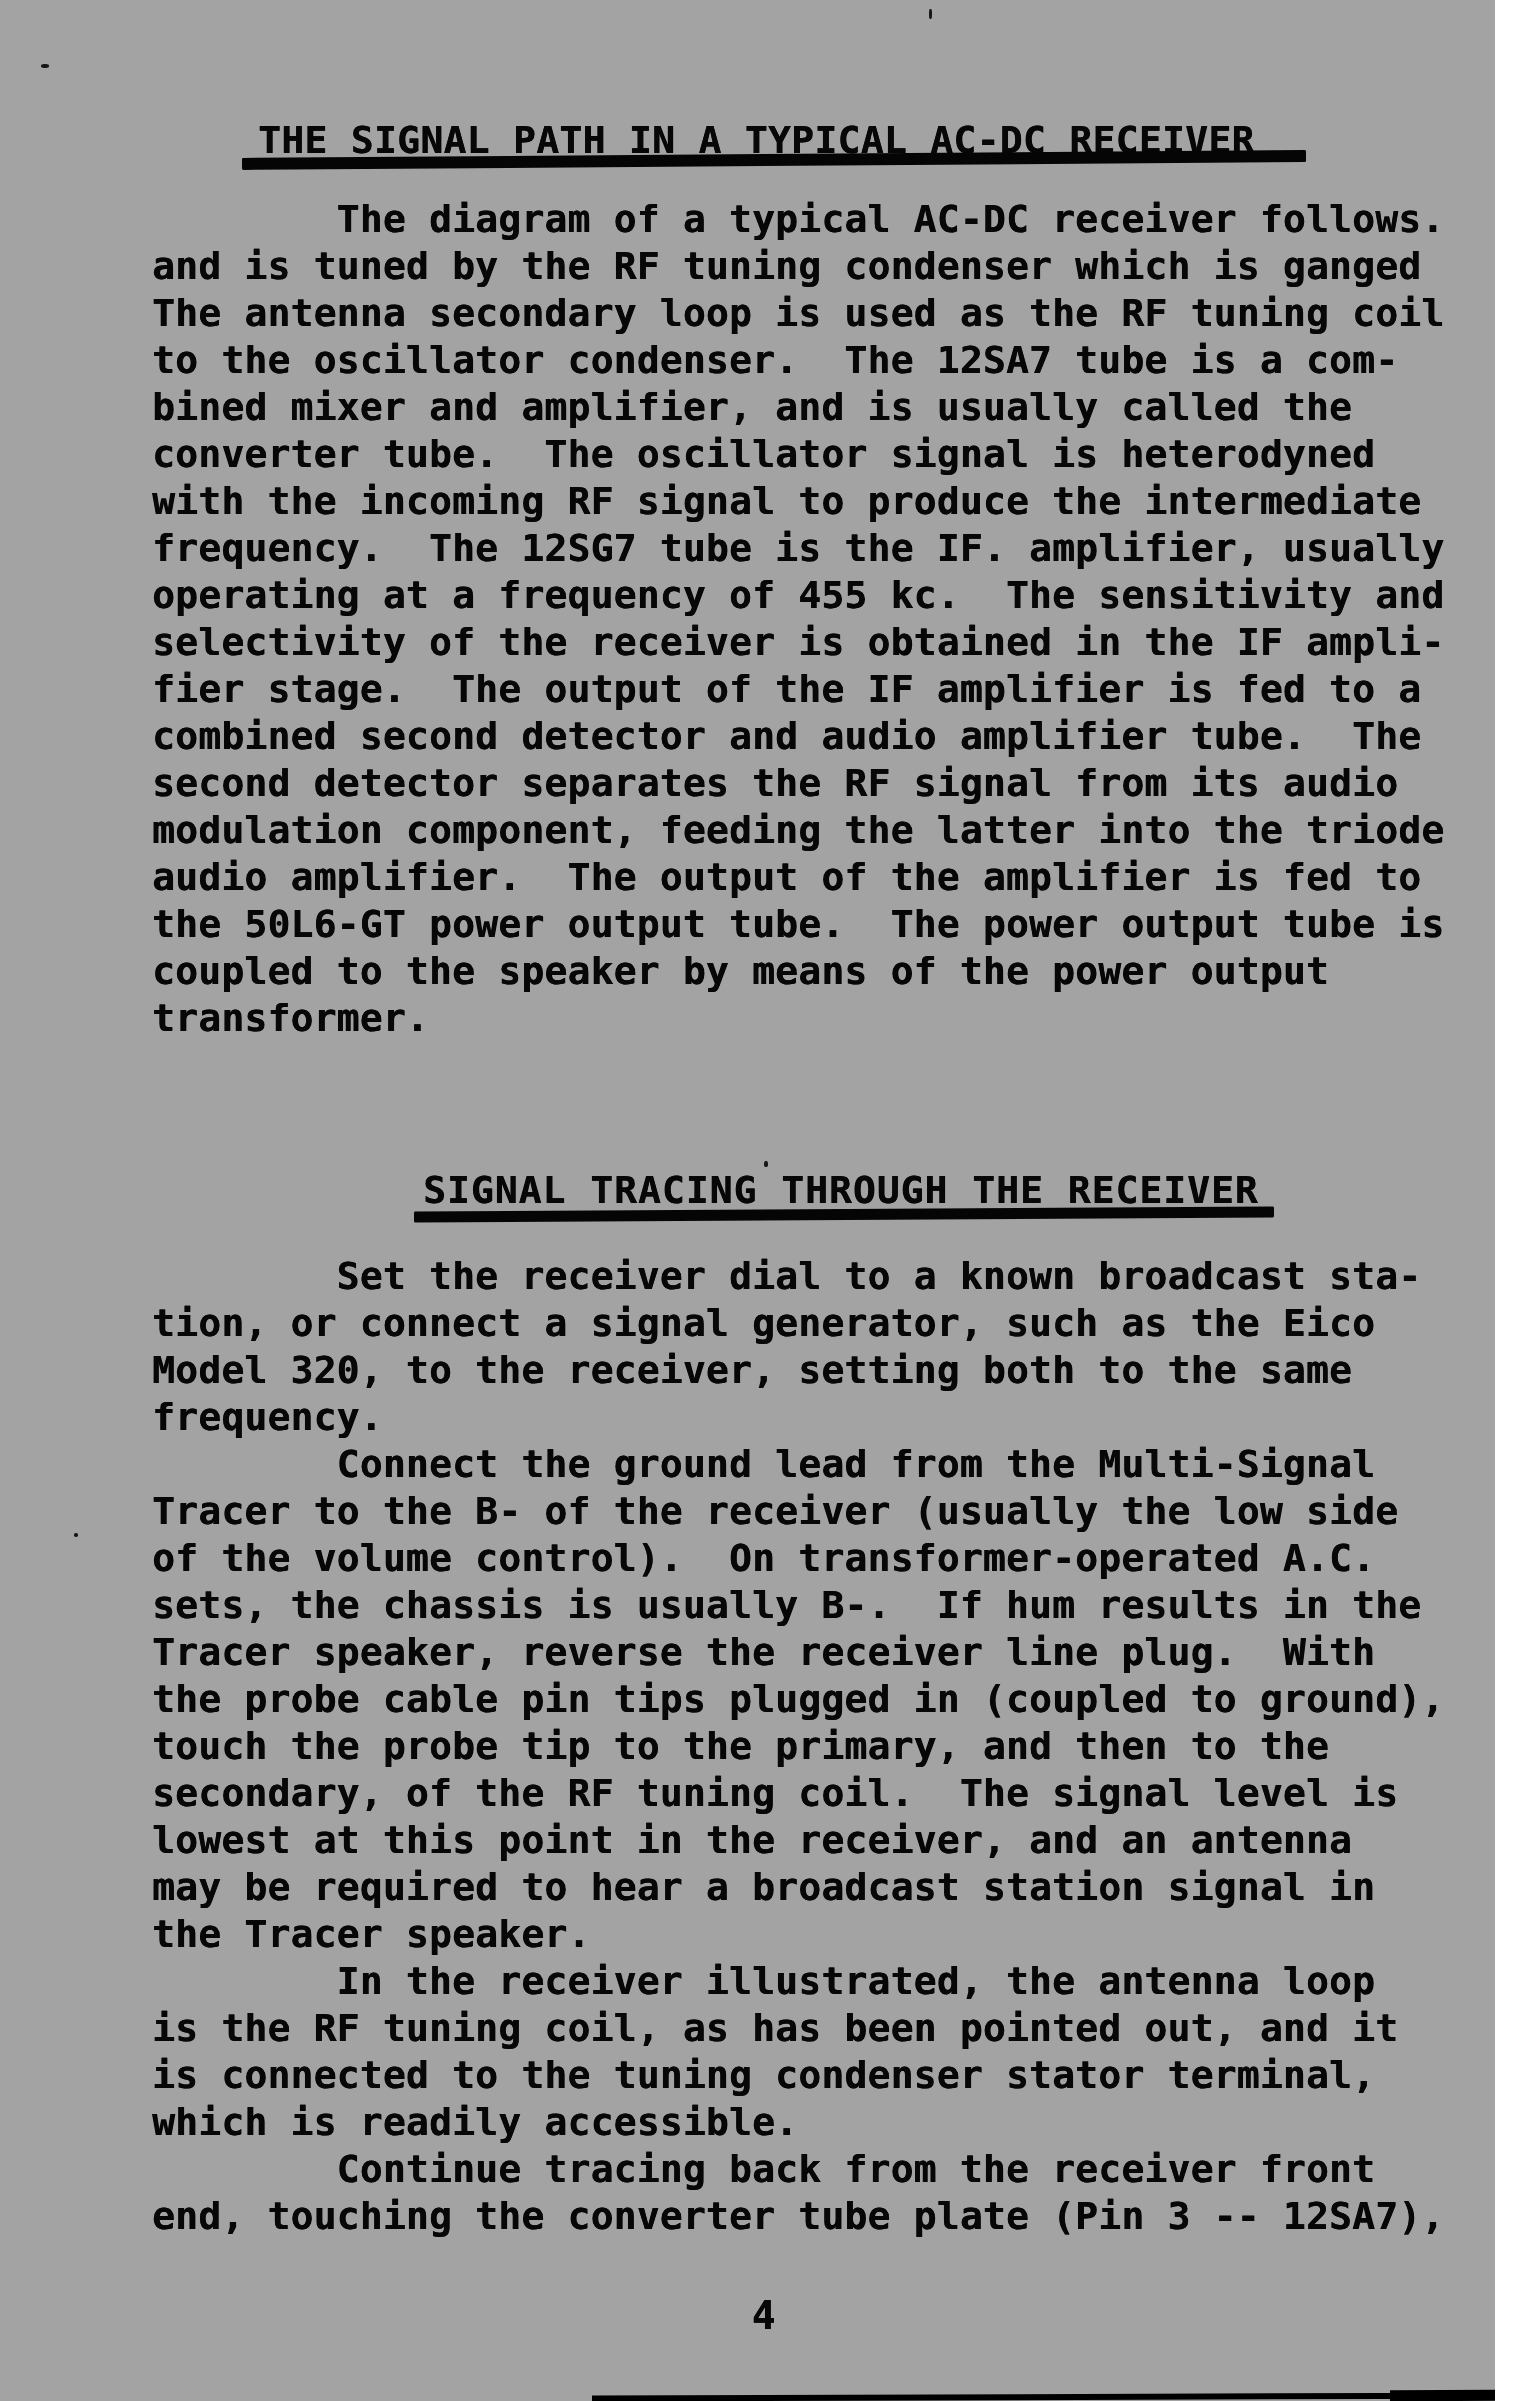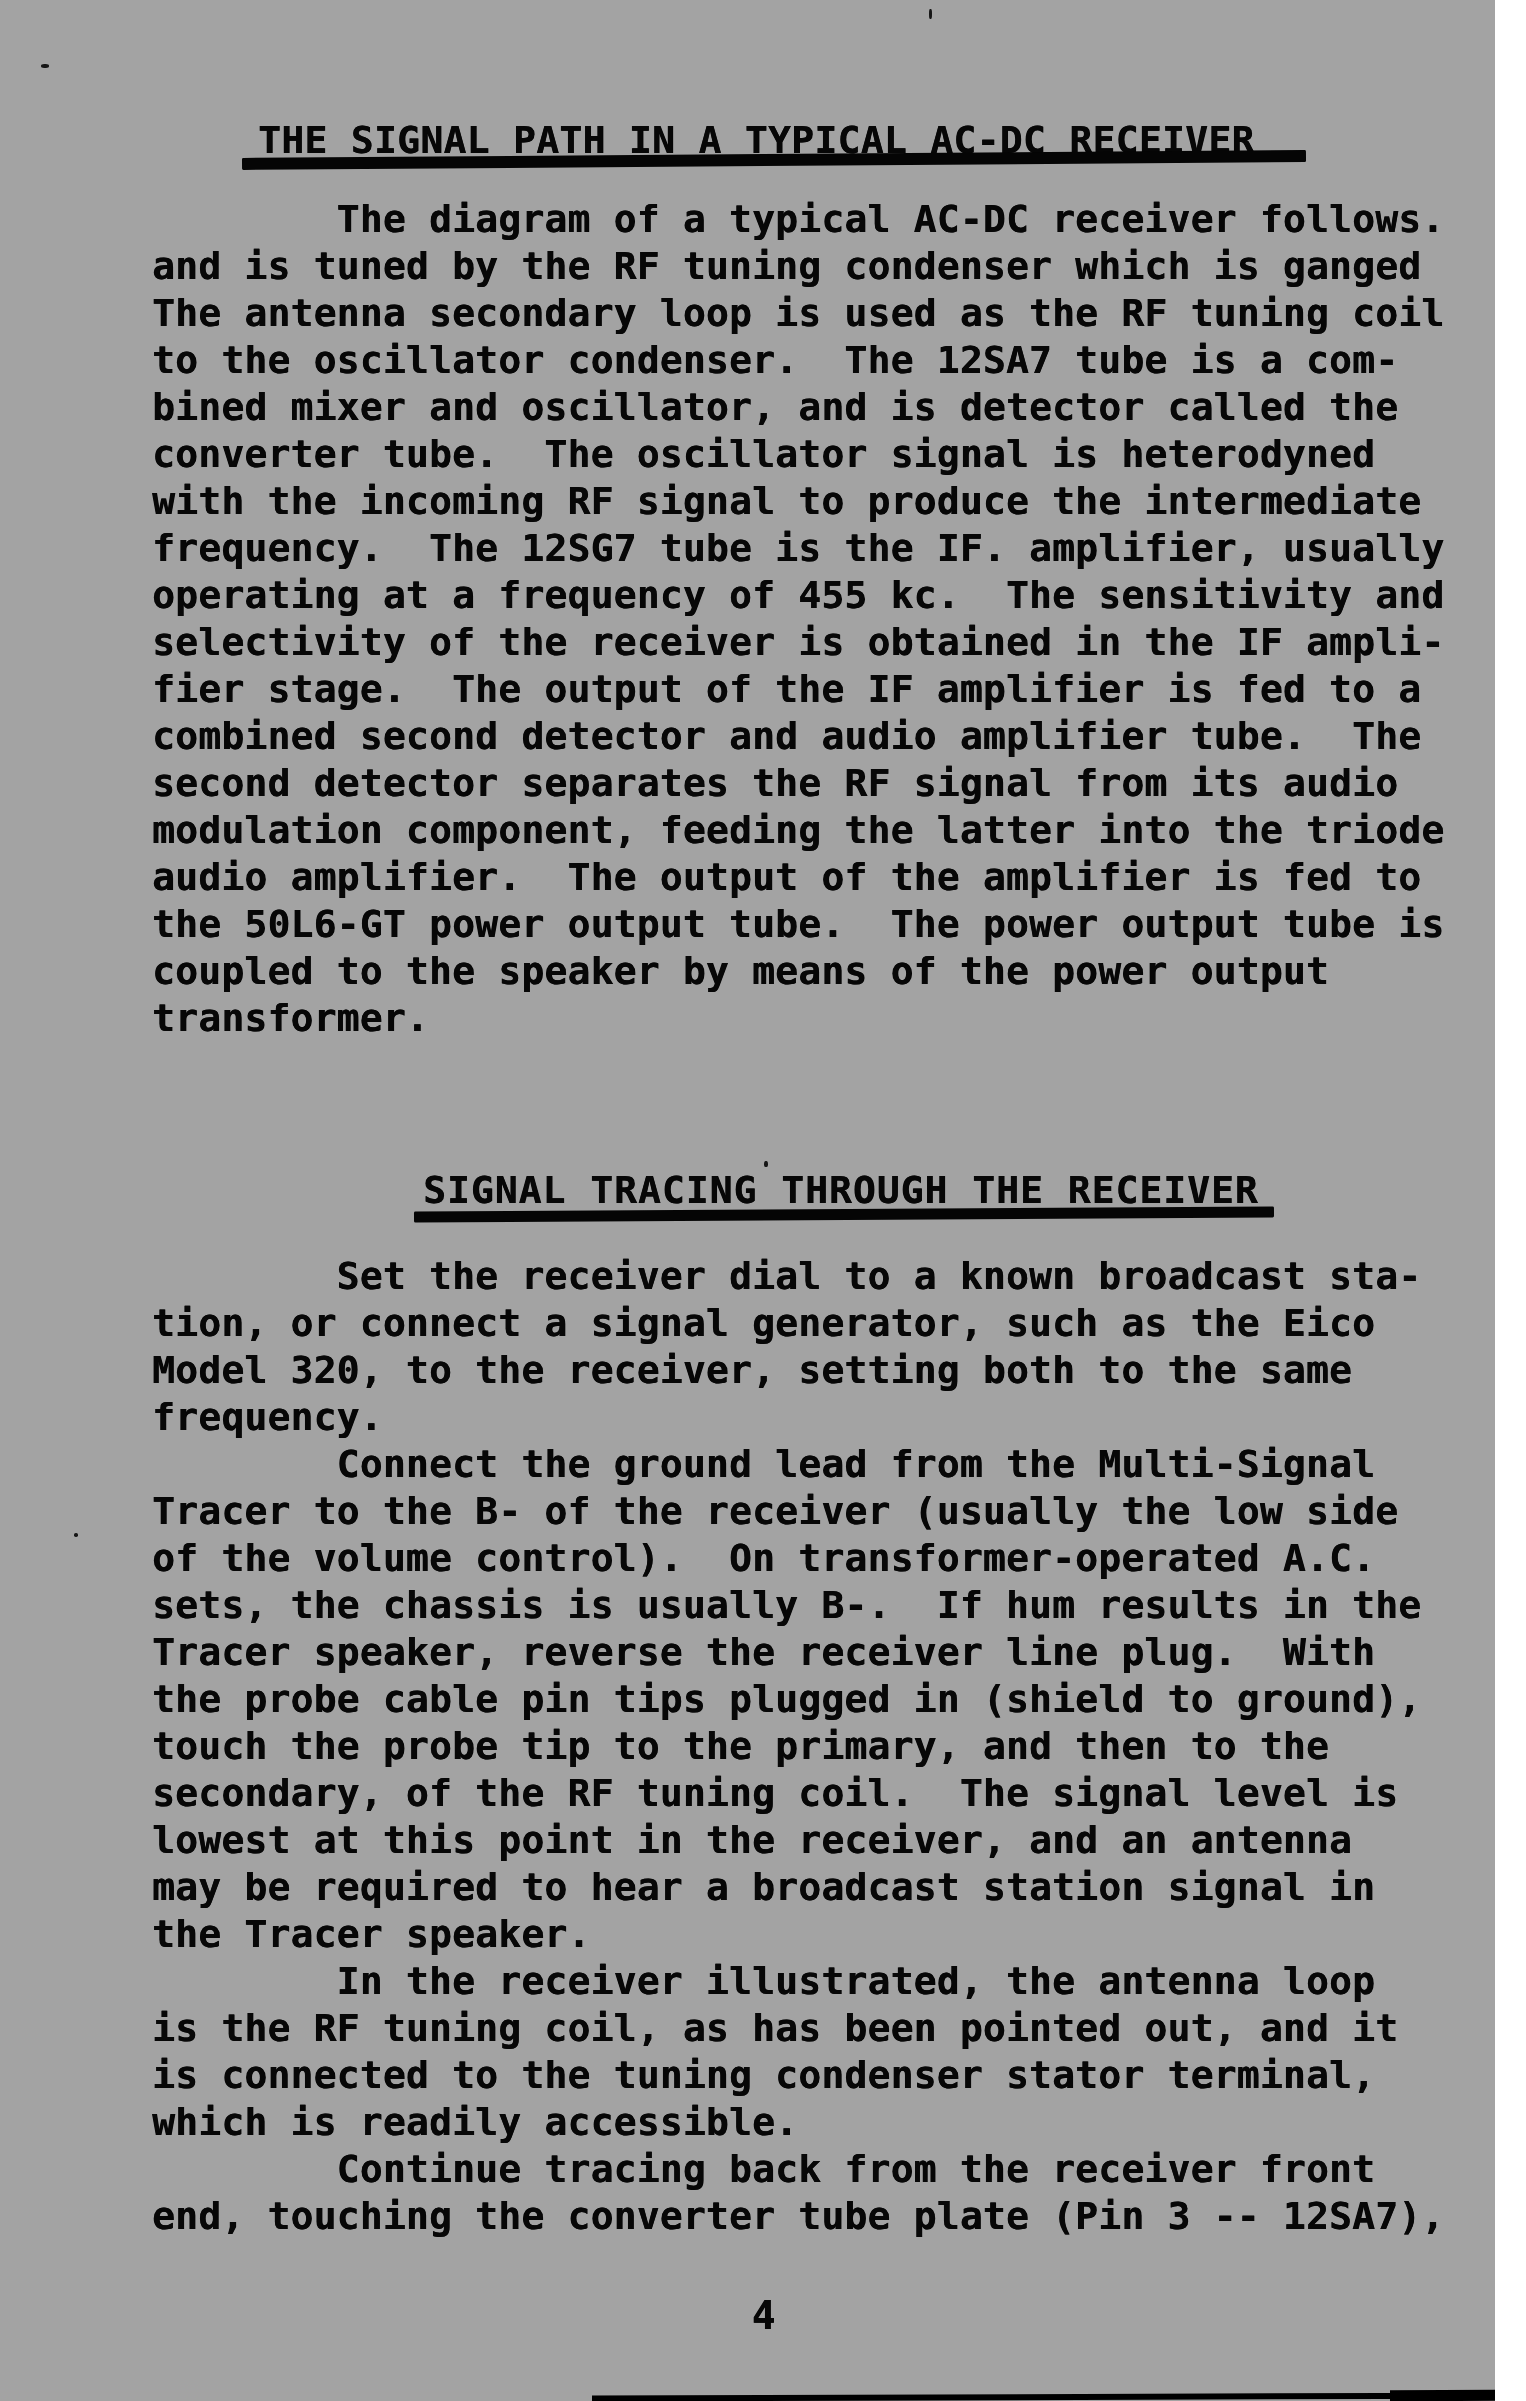--- a/index.html
+++ b/index.html
@@ -52,21 +52,21 @@
 <div class="page">
 
   <div class="htext h1text">THE SIGNAL PATH IN A TYPICAL AC-DC RECEIVER</div>
   <div class="hbar hbar1"></div>
 
   <div class="bodyblock body1">
       <div class="line">        The diagram of a typical AC-DC receiver follows.</div>
       <div class="line">and is tuned by the RF tuning condenser which is ganged</div>
       <div class="line">The antenna secondary loop is used as the RF tuning coil</div>
       <div class="line">to the oscillator condenser.  The 12SA7 tube is a com-</div>
-      <div class="line">bined mixer and oscillator, and is detector called the</div>
+      <div class="line">bined mixer and amplifier, and is usually called the</div>
       <div class="line">converter tube.  The oscillator signal is heterodyned</div>
       <div class="line">with the incoming RF signal to produce the intermediate</div>
       <div class="line">frequency.  The 12SG7 tube is the IF. amplifier, usually</div>
       <div class="line">operating at a frequency of 455 kc.  The sensitivity and</div>
       <div class="line">selectivity of the receiver is obtained in the IF ampli-</div>
       <div class="line">fier stage.  The output of the IF amplifier is fed to a</div>
       <div class="line">combined second detector and audio amplifier tube.  The</div>
       <div class="line">second detector separates the RF signal from its audio</div>
       <div class="line">modulation component, feeding the latter into the triode</div>
       <div class="line">audio amplifier.  The output of the amplifier is fed to</div>
@@ -81,21 +81,21 @@
   <div class="bodyblock body2">
       <div class="line">        Set the receiver dial to a known broadcast sta-</div>
       <div class="line">tion, or connect a signal generator, such as the Eico</div>
       <div class="line">Model 320, to the receiver, setting both to the same</div>
       <div class="line">frequency.</div>
       <div class="line">        Connect the ground lead from the Multi-Signal</div>
       <div class="line">Tracer to the B- of the receiver (usually the low side</div>
       <div class="line">of the volume control).  On transformer-operated A.C.</div>
       <div class="line">sets, the chassis is usually B-.  If hum results in the</div>
       <div class="line">Tracer speaker, reverse the receiver line plug.  With</div>
-      <div class="line">the probe cable pin tips plugged in (shield to ground),</div>
+      <div class="line">the probe cable pin tips plugged in (coupled to ground),</div>
       <div class="line">touch the probe tip to the primary, and then to the</div>
       <div class="line">secondary, of the RF tuning coil.  The signal level is</div>
       <div class="line">lowest at this point in the receiver, and an antenna</div>
       <div class="line">may be required to hear a broadcast station signal in</div>
       <div class="line">the Tracer speaker.</div>
       <div class="line">        In the receiver illustrated, the antenna loop</div>
       <div class="line">is the RF tuning coil, as has been pointed out, and it</div>
       <div class="line">is connected to the tuning condenser stator terminal,</div>
       <div class="line">which is readily accessible.</div>
       <div class="line">        Continue tracing back from the receiver front</div>

